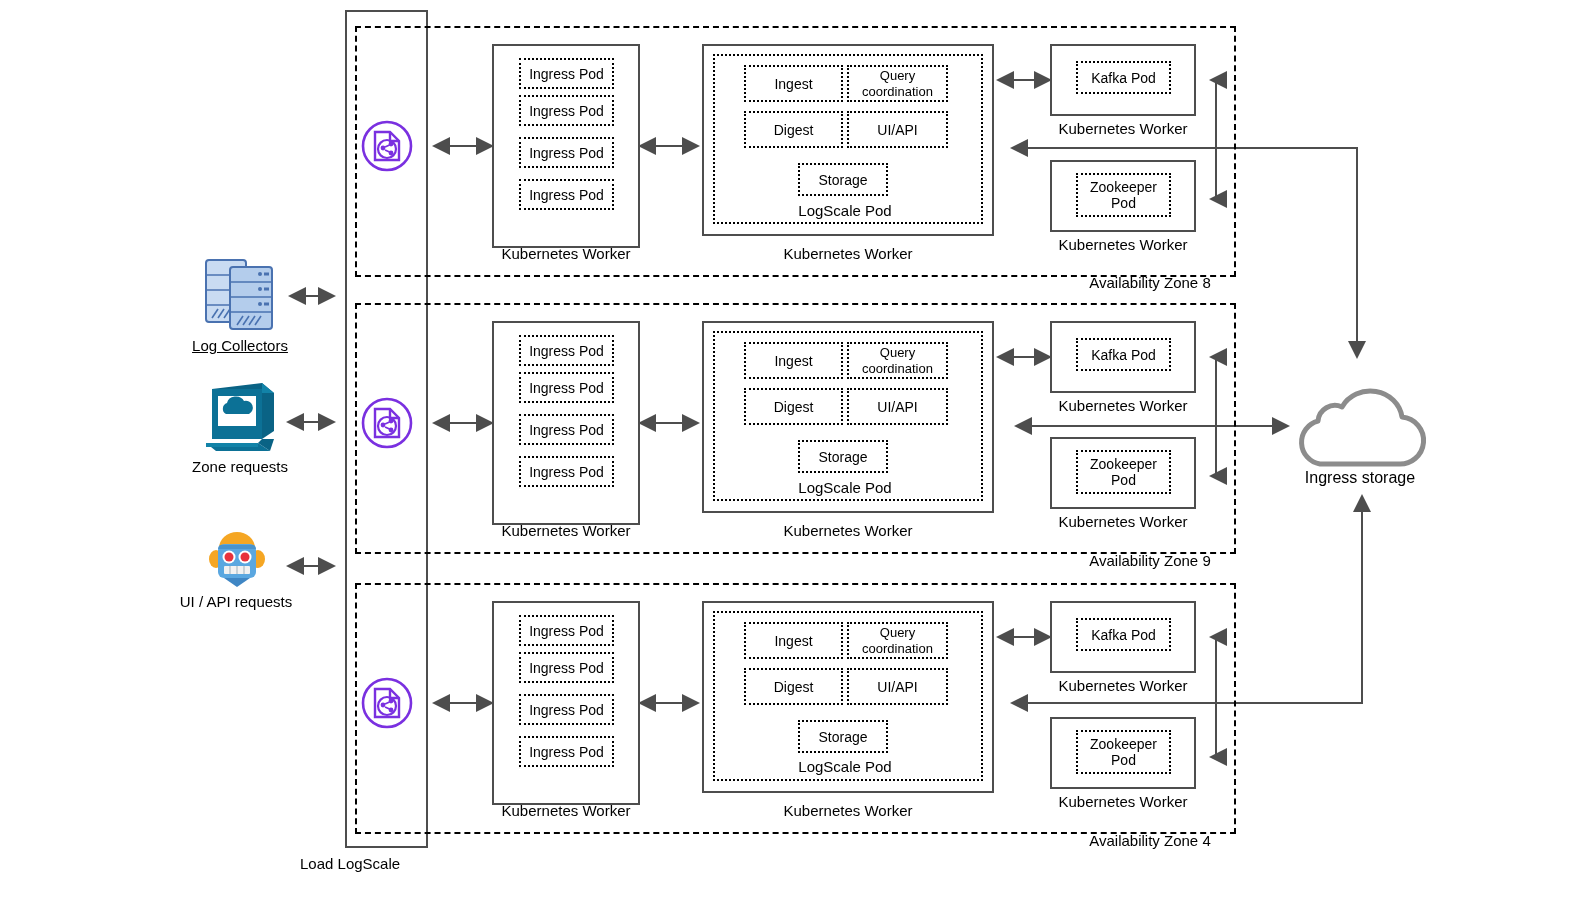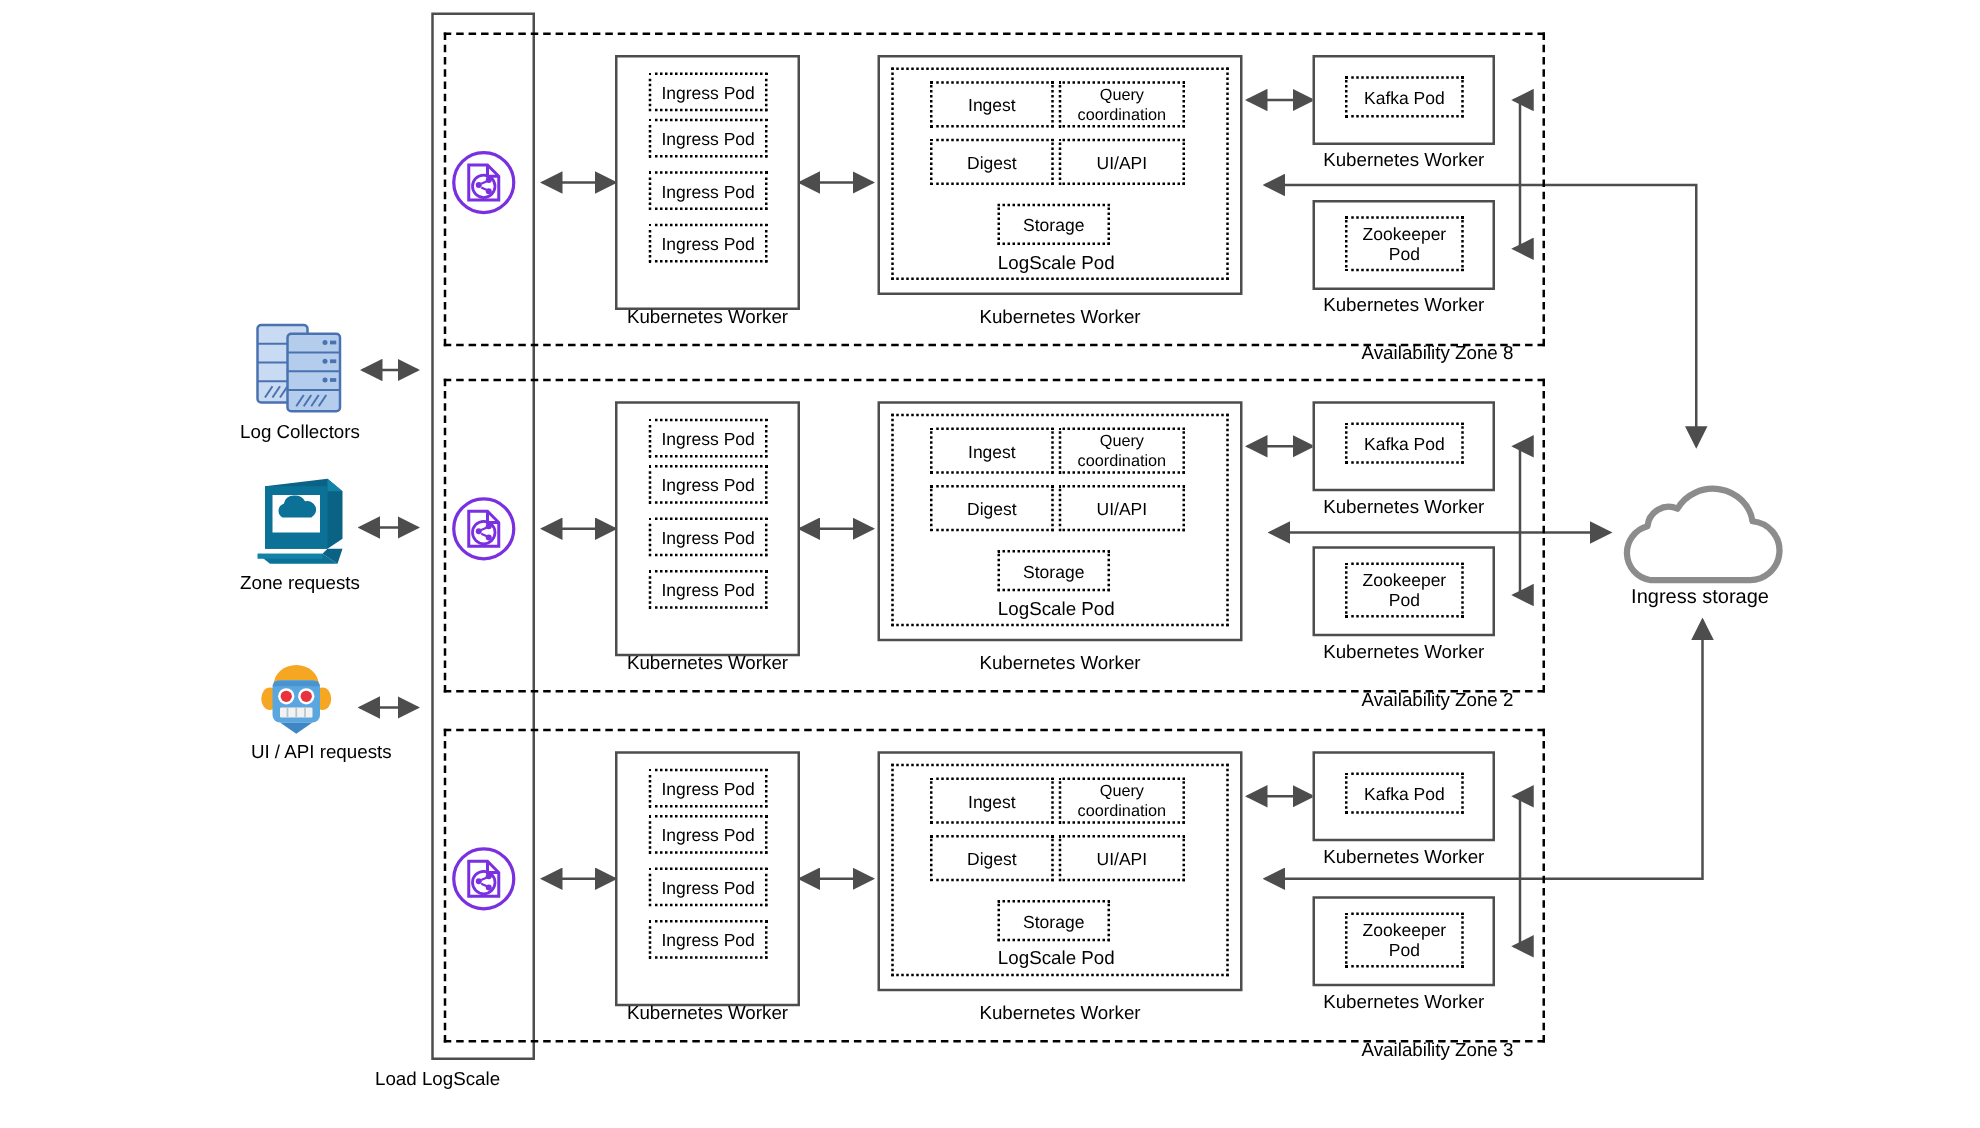--- a/index.html
+++ b/index.html
@@ -125,21 +125,21 @@
       <circle cx="56" cy="48" r="2" fill="#4a72b0"></circle>
         <rect x="60" y="46.5" width="5" height="3" fill="#4a72b0"></rect>
       <g stroke="#4a72b0" stroke-width="1.6">
         <line x1="33" y1="69" x2="39" y2="60"></line>
           <line x1="39" y1="69" x2="45" y2="60"></line>
         <line x1="45" y1="69" x2="51" y2="60"></line>
           <line x1="51" y1="69" x2="57" y2="60"></line>
       </g>
     </g>
   </svg>
-  <div class="lbl" style="left:150px; top:337px; width:180px;">Log Collectors</div>
+  <div class="lbl" style="left:150px; top:337px; width:180px;text-decoration:underline;">Log Collectors</div>
 
   <svg class="iconsvg" style="left:200px; top:381px; width:78px; height:74px;" viewBox="0 0 78 74">
     <g fill="#0c7196">
       <polygon points="12,8 62,2 74,12 74,50 62,58 12,58" fill="#0a6385"></polygon>
       <rect x="12" y="8" width="50" height="50" fill="#0c7196"></rect>
       <rect x="18" y="15" width="38" height="30" fill="#ffffff"></rect>
       <path d="M26,33 a6,6 0 0 1 1,-11 a9,8 0 0 1 17,-2 a7,7 0 0 1 5,13 z" fill="#0c7196"></path>
       <polygon points="62,2 74,12 62,12" fill="#1283a8"></polygon>
       <polygon points="6,62 58,62 70,70 16,70" fill="#0c7196"></polygon>
       <polygon points="58,62 70,70 74,58 62,58" fill="#0a6385"></polygon>
@@ -161,21 +161,21 @@
       <circle cx="39" cy="29" r="4.5" fill="#e8323c"></circle>
       <rect x="18" y="38" width="26" height="8" rx="1" fill="#f2f2f2"></rect>
       <g stroke="#b8c4cc" stroke-width="1.4">
         <line x1="24" y1="38" x2="24" y2="46"></line>
           <line x1="31" y1="38" x2="31" y2="46"></line>
           <line x1="38" y1="38" x2="38" y2="46"></line>
       </g>
       <path d="M18,50 h26 l-13,9 z" fill="#3f86c4"></path>
     </g>
   </svg>
-  <div class="lbl" style="left:162px; top:593px; width:190px;">UI / API requests</div>
+  <div class="lbl" style="left:141px; top:593px; width:190px;">UI / API requests</div>
 
   <div class="solidbox" style="left:345px; top:10px; width:83px; height:838px;"></div>
   <div class="lbl" style="left:300px; top:855px; width:175px; text-align:left;">Load LogScale</div>
 
   <div class="dashbox" style="left:355px; top:26px; width:881px; height:251px;"></div>
   <div class="lbl" style="left:1000px; top:274px; width:300px;">Availability Zone 8</div>
 
   <svg class="iconsvg" style="left:361px; top:120px; width:52px; height:52px;" viewBox="0 0 52 52">
     <circle cx="26" cy="26" r="24" fill="none" stroke="#7a30e0" stroke-width="2.6"></circle>
     <path d="M14,12 h15 l9,9 v19 h-24 z" fill="none" stroke="#7a30e0" stroke-width="2.4"></path>
@@ -210,21 +210,21 @@
   <div class="solidbox" style="left:1050px; top:44px; width:146px; height:72px;"></div>
   <div class="dotbox" style="left:1076px; top:61px; width:95px; height:33px;">Kafka Pod</div>
   <div class="lbl" style="left:1037px; top:120px; width:172px;">Kubernetes Worker</div>
 
   <div class="solidbox" style="left:1050px; top:160px; width:146px; height:72px;"></div>
   <div class="dotbox" style="left:1076px; top:173px; width:95px; height:44px; white-space:pre-line;">Zookeeper
 Pod</div>
   <div class="lbl" style="left:1037px; top:236px; width:172px;">Kubernetes Worker</div>
 
   <div class="dashbox" style="left:355px; top:303px; width:881px; height:251px;"></div>
-  <div class="lbl" style="left:1000px; top:552px; width:300px;">Availability Zone 2</div>
+  <div class="lbl" style="left:1000px; top:552px; width:300px;">Availability Zone 9</div>
 
   <svg class="iconsvg" style="left:361px; top:397px; width:52px; height:52px;" viewBox="0 0 52 52">
     <circle cx="26" cy="26" r="24" fill="none" stroke="#7a30e0" stroke-width="2.6"></circle>
     <path d="M14,12 h15 l9,9 v19 h-24 z" fill="none" stroke="#7a30e0" stroke-width="2.4"></path>
     <path d="M29,12 v9 h9" fill="none" stroke="#7a30e0" stroke-width="2.4"></path>
     <circle cx="26" cy="29" r="9" fill="none" stroke="#7a30e0" stroke-width="2.2"></circle>
     <circle cx="30" cy="24" r="2.4" fill="#7a30e0"></circle>
     <circle cx="22" cy="28" r="2.4" fill="#7a30e0"></circle>
     <circle cx="30" cy="33" r="2.4" fill="#7a30e0"></circle>
     <g stroke="#7a30e0" stroke-width="1.8">
@@ -253,21 +253,21 @@
   <div class="solidbox" style="left:1050px; top:321px; width:146px; height:72px;"></div>
   <div class="dotbox" style="left:1076px; top:338px; width:95px; height:33px;">Kafka Pod</div>
   <div class="lbl" style="left:1037px; top:397px; width:172px;">Kubernetes Worker</div>
 
   <div class="solidbox" style="left:1050px; top:437px; width:146px; height:72px;"></div>
   <div class="dotbox" style="left:1076px; top:450px; width:95px; height:44px; white-space:pre-line;">Zookeeper
 Pod</div>
   <div class="lbl" style="left:1037px; top:513px; width:172px;">Kubernetes Worker</div>
 
   <div class="dashbox" style="left:355px; top:583px; width:881px; height:251px;"></div>
-  <div class="lbl" style="left:1000px; top:832px; width:300px;">Availability Zone 3</div>
+  <div class="lbl" style="left:1000px; top:832px; width:300px;">Availability Zone 4</div>
 
   <svg class="iconsvg" style="left:361px; top:677px; width:52px; height:52px;" viewBox="0 0 52 52">
     <circle cx="26" cy="26" r="24" fill="none" stroke="#7a30e0" stroke-width="2.6"></circle>
     <path d="M14,12 h15 l9,9 v19 h-24 z" fill="none" stroke="#7a30e0" stroke-width="2.4"></path>
     <path d="M29,12 v9 h9" fill="none" stroke="#7a30e0" stroke-width="2.4"></path>
     <circle cx="26" cy="29" r="9" fill="none" stroke="#7a30e0" stroke-width="2.2"></circle>
     <circle cx="30" cy="24" r="2.4" fill="#7a30e0"></circle>
     <circle cx="22" cy="28" r="2.4" fill="#7a30e0"></circle>
     <circle cx="30" cy="33" r="2.4" fill="#7a30e0"></circle>
     <g stroke="#7a30e0" stroke-width="1.8">

